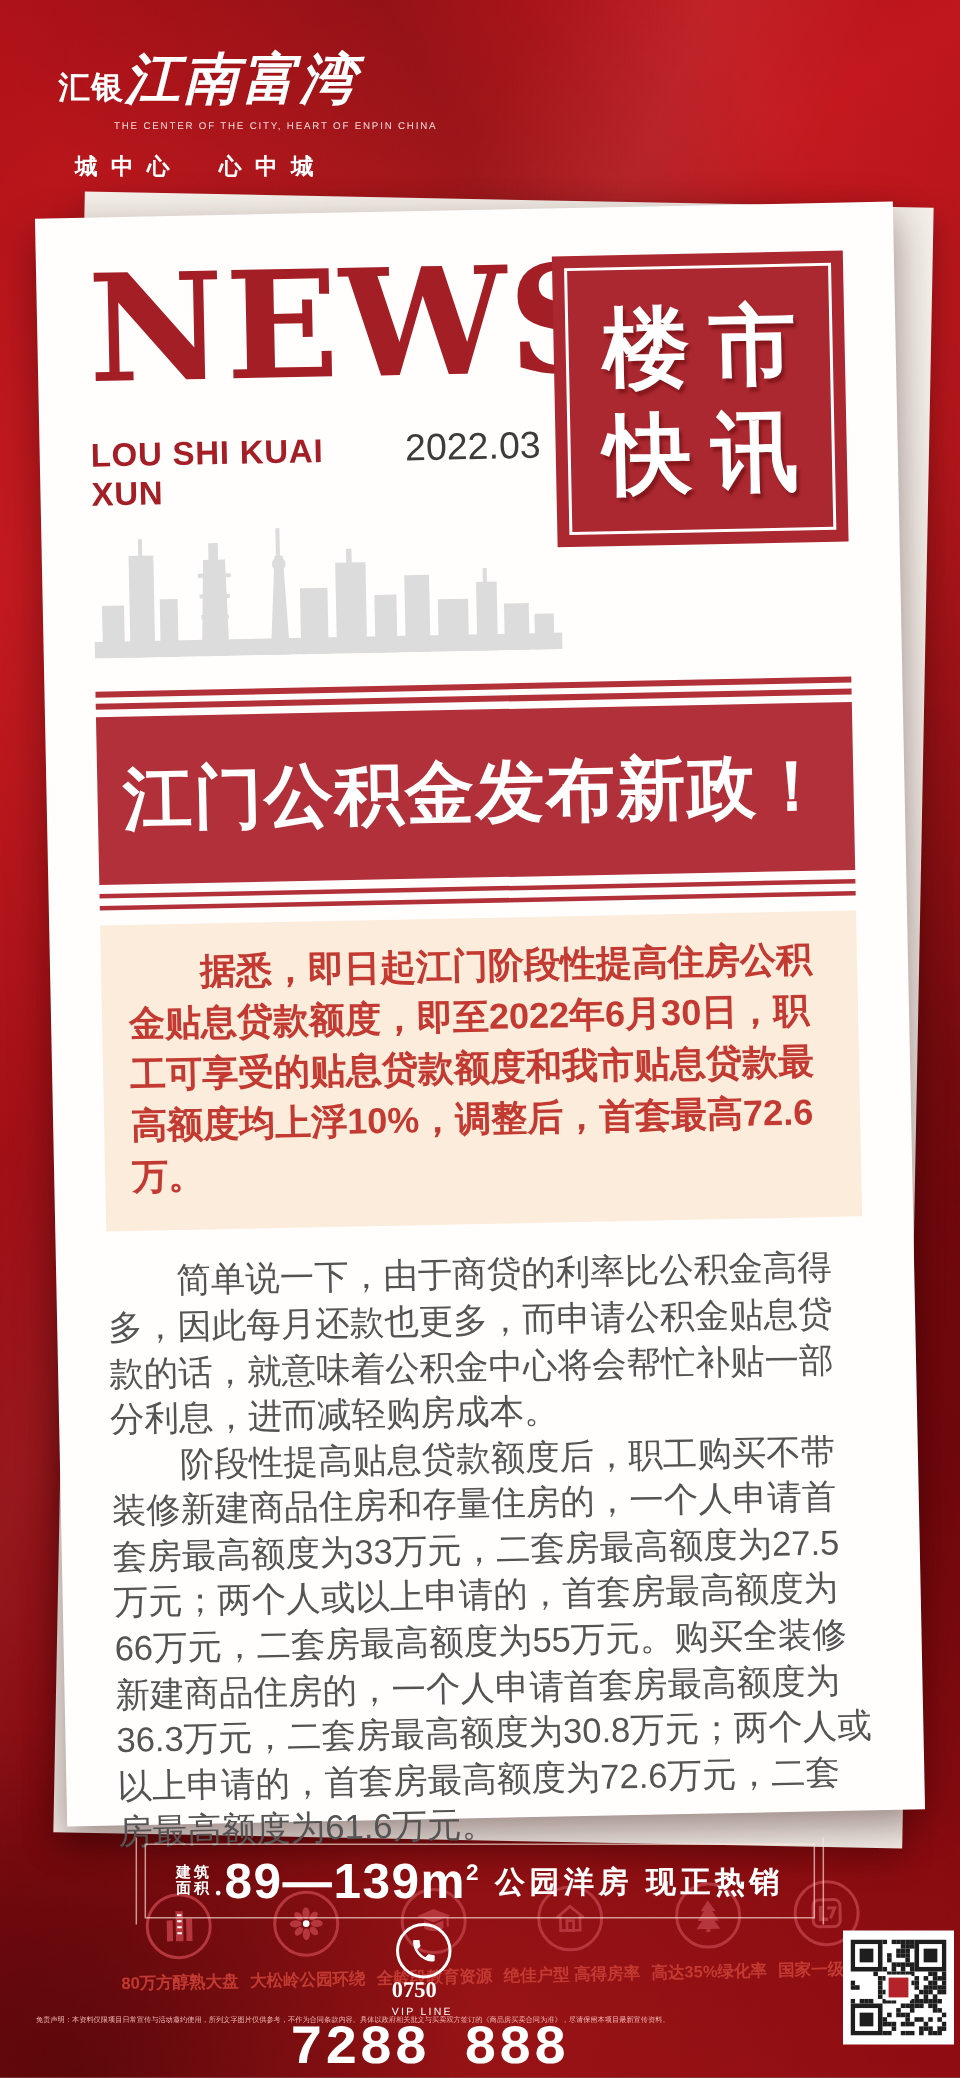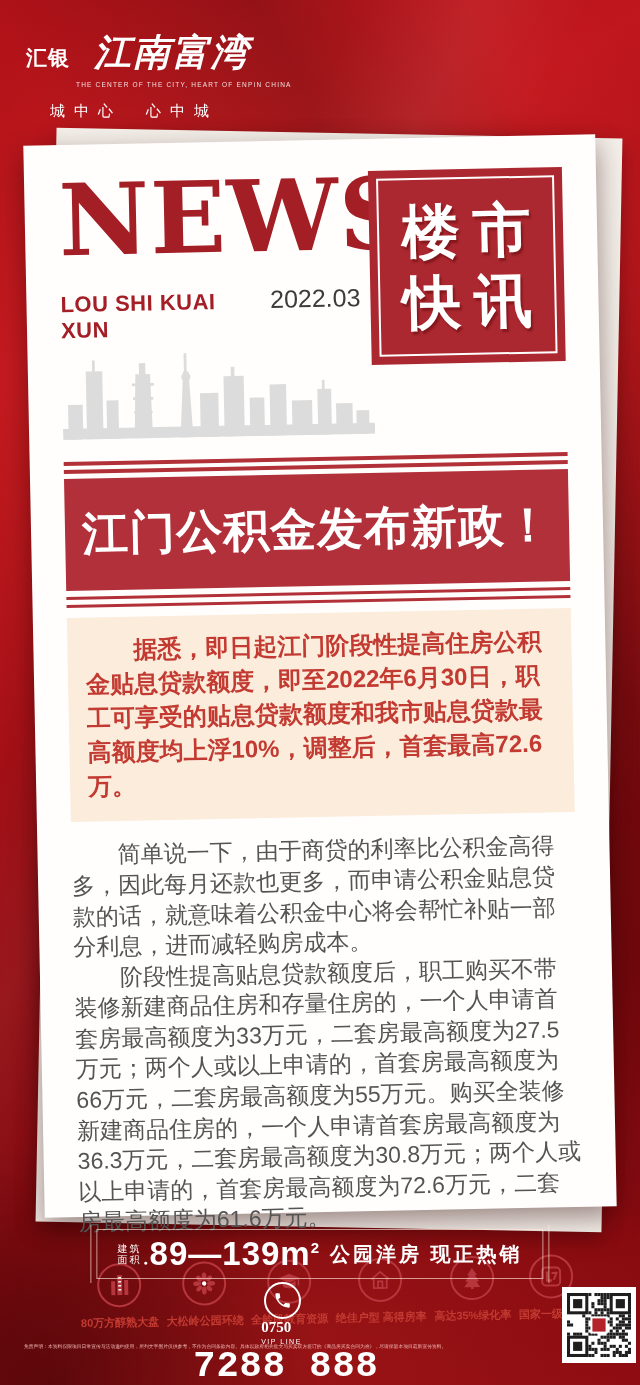--- a/index.html
+++ b/index.html
@@ -15,27 +15,27 @@
   .poster::after{
     content:""; position:absolute; inset:0; pointer-events:none;
     background:
       linear-gradient(115deg, transparent 28%, rgba(255,255,255,.05) 37%, transparent 46%),
       linear-gradient(62deg, transparent 52%, rgba(0,0,0,.20) 72%, transparent 88%),
       radial-gradient(60% 25% at 8% 100%, rgba(0,0,0,.30), transparent 70%);
   }
 
   
   .brand{ position:absolute; left:26px; top:28px; color:#fff; z-index:3; }
-  .brand-row{ display:flex; align-items:baseline; gap:24px; }
+  .brand-row{ display:flex; align-items:baseline; gap:0;margin-left:13px; }
   .brand-prefix{ font-size:21px; font-weight:700; letter-spacing:1px; }
   .brand-name{ font-size:37px; font-weight:700; letter-spacing:2px;font-style:italic; }
   .brand-script{ font-family:"DejaVu Serif", serif; font-style:italic; font-size:31px;
     margin:-6px 0 0 34px; letter-spacing:3px; }
   .brand-en{ font-size:6.5px; letter-spacing:1.2px; opacity:.85; margin:3px 0 0 50px; }
-  .brand-tagline{ margin:14px 0 0 24px; font-size:15px; font-weight:400; letter-spacing:9px; display:flex; gap:24px; }
+  .brand-tagline{ margin:14px 0 0 24px; font-size:15px; font-weight:700; letter-spacing:9px; display:flex; gap:24px; }
 
   
   .paper-stack{ position:absolute; left:34px; top:140px; width:572px; height:1072px; z-index:2; }
   .sheet-back{ position:absolute; left:12px; top:-7px; right:-6px; bottom:-15px;
     background:#f4efe9; transform:rotate(1.1deg); box-shadow:0 8px 20px rgba(50,0,0,.35); }
   .sheet-main{ position:absolute; inset:0; background:#fffefd; transform:rotate(-1.15deg);
     box-shadow:0 10px 28px rgba(40,0,0,.45); padding:28px 34px 20px; }
 
   
   .card-header{ display:flex; justify-content:space-between; }
@@ -73,21 +73,21 @@
     margin:0 auto 8px; display:flex; align-items:center; justify-content:center; color:#b5363c; }
   .feature .label{ font-size:11px; font-weight:700; color:#c23a31; white-space:nowrap; }
 
   
   .sales-banner{ position:absolute; left:50%; top:1229px; transform:translateX(-50%); z-index:3;
     border:1px solid rgba(255,230,220,.65); padding:5px 20px; display:flex; align-items:center;
     color:#fff; white-space:nowrap; }
   .sales-banner::before,.sales-banner::after{ content:""; position:absolute; top:-5px; bottom:-5px;
     width:1px; background:rgba(255,230,220,.65); }
   .sales-banner::before{ left:-7px; } .sales-banner::after{ right:-7px; }
-  .area-label{ display:flex; flex-direction:column; font-size:10px; font-weight:400; line-height:1.15;
+  .area-label{ display:flex; flex-direction:column; font-size:10px; font-weight:700; line-height:1.15;
     letter-spacing:2px; margin-right:2px; }
   .dot-marker{ font-size:7px; align-self:flex-end; margin:0 2px 7px 0; }
   .area-value{ font-size:33px; font-weight:800; letter-spacing:1px; }
   .area-value sup{ font-size:15px; }
   .sales-slogan{ font-size:20px; font-weight:700; letter-spacing:3px; margin-left:10px; }
 
   
   .contact{ position:absolute; left:20px; right:88px; top:1282px; height:66px; z-index:3;
     display:flex; align-items:center; color:#fff;flex-direction:column; }
   .phone-icon{ width:37px; height:37px; border:2.5px solid #fff; border-radius:50%; flex:0 0 auto;

